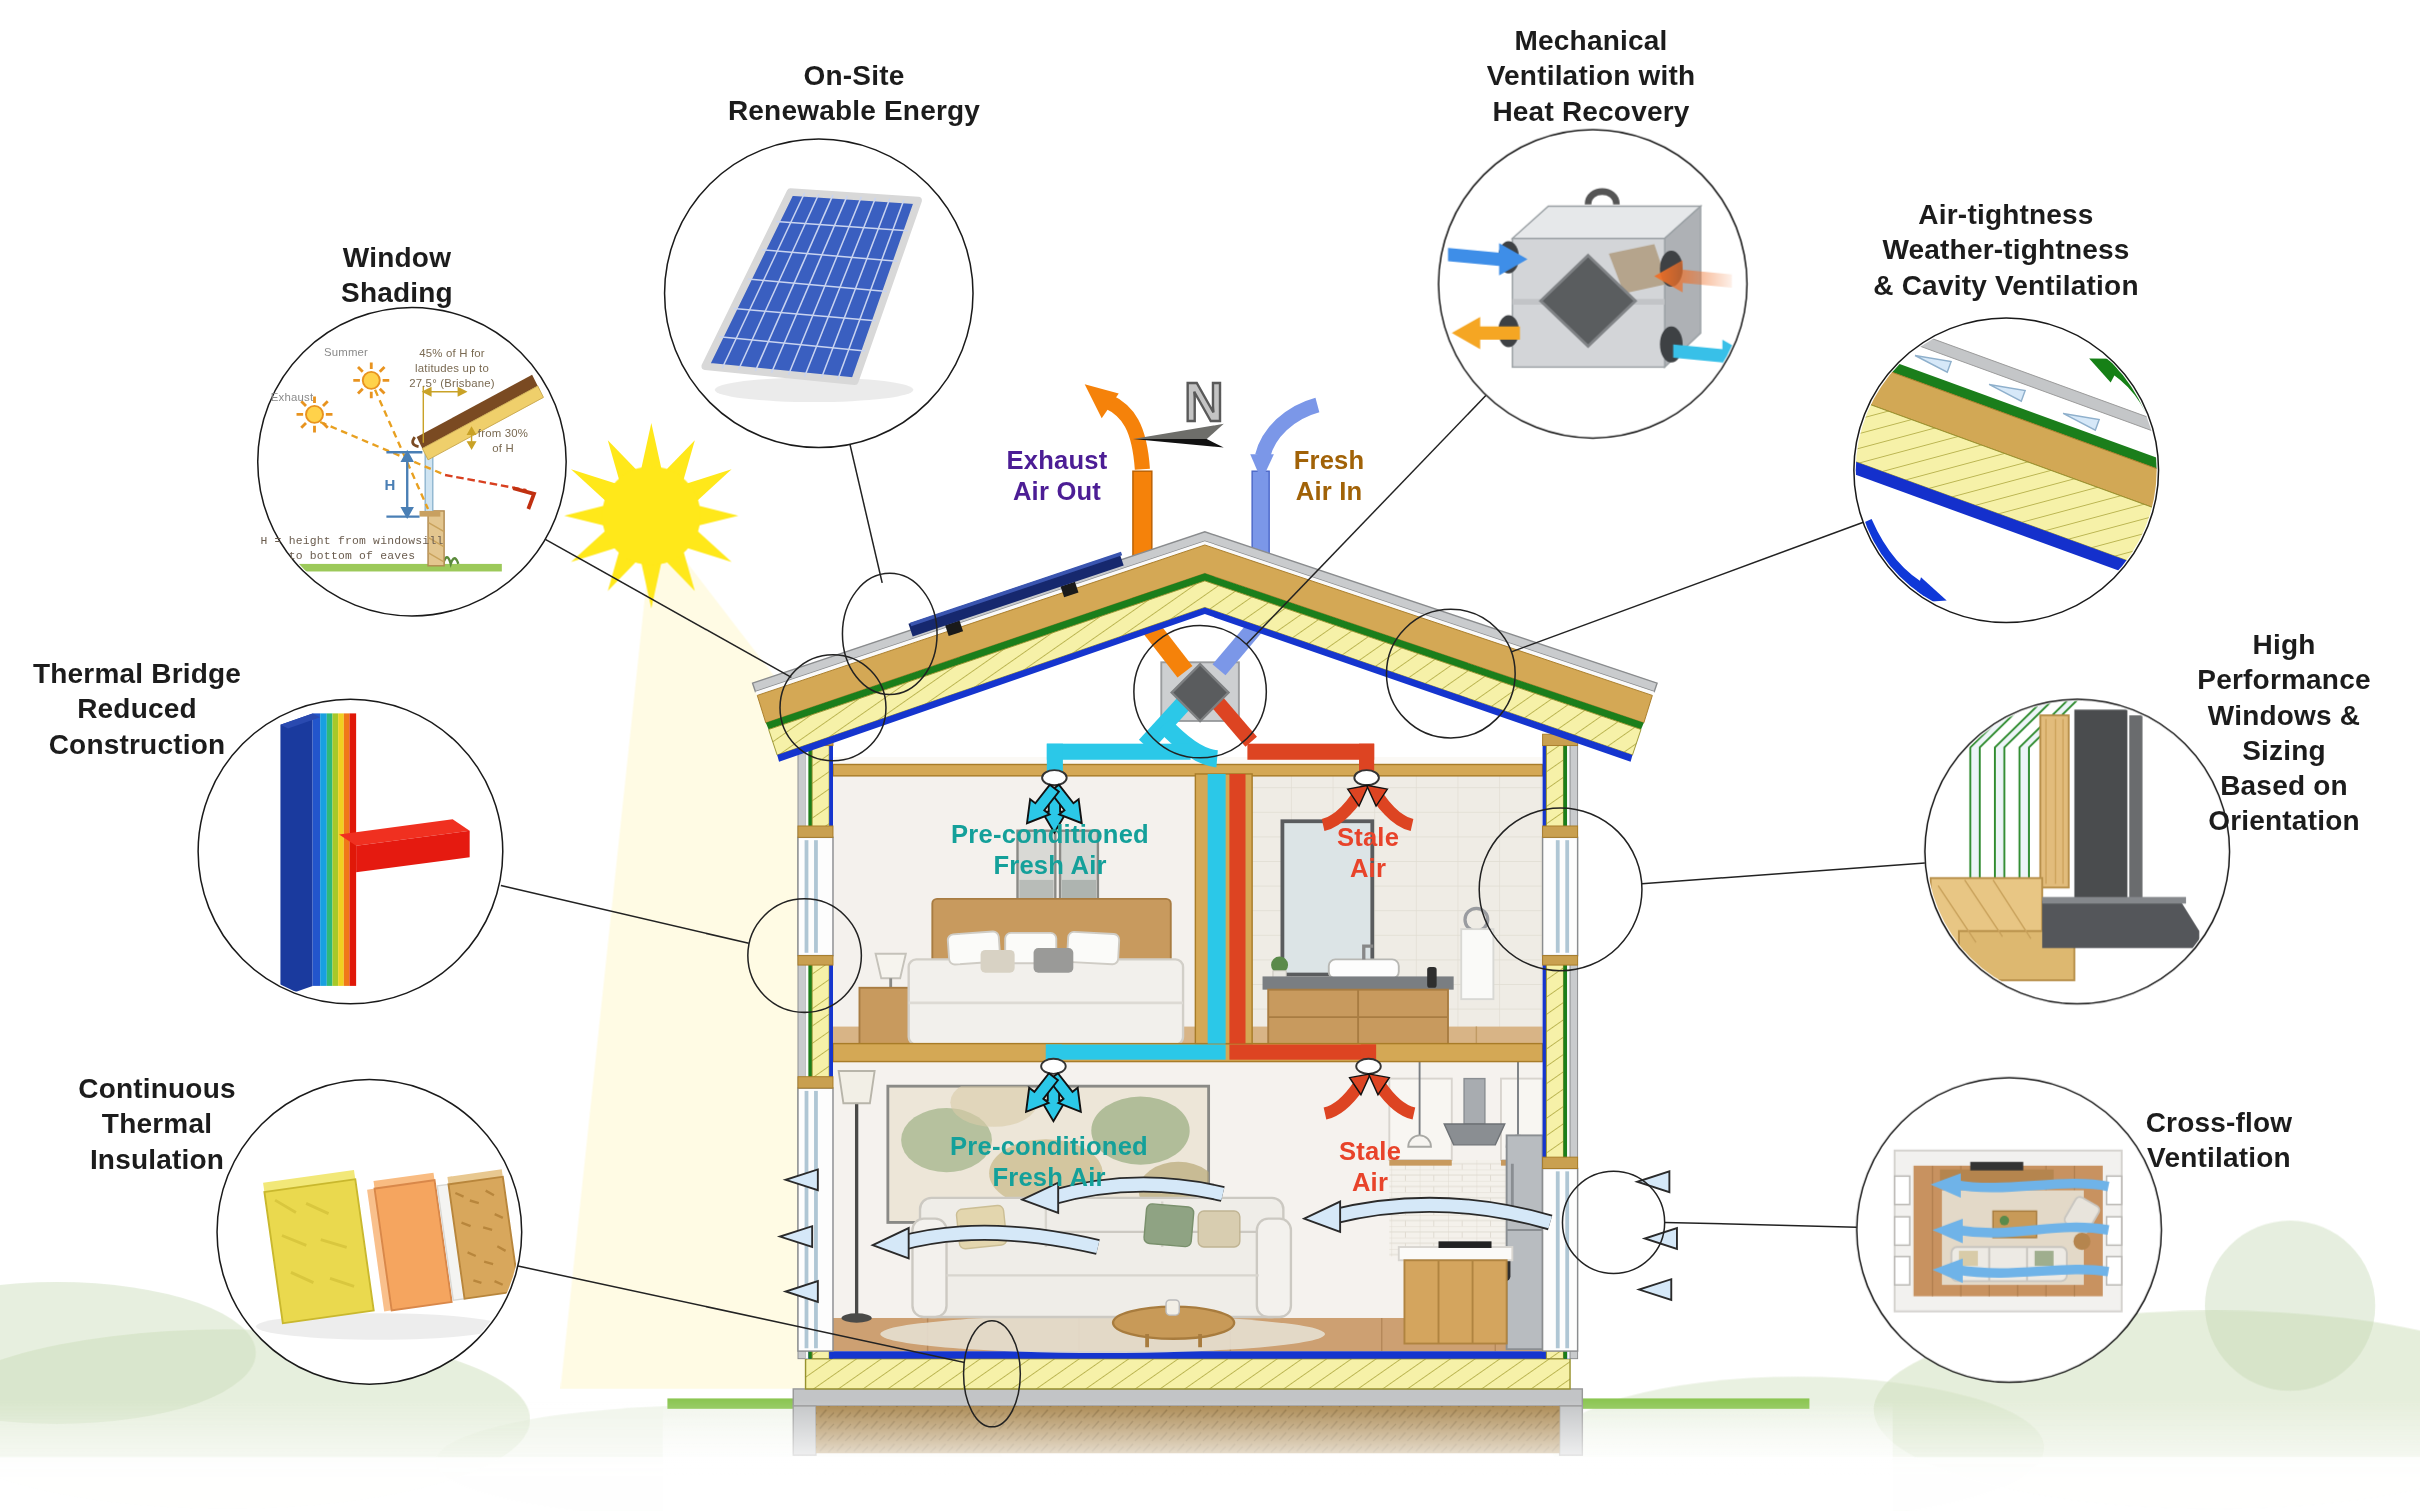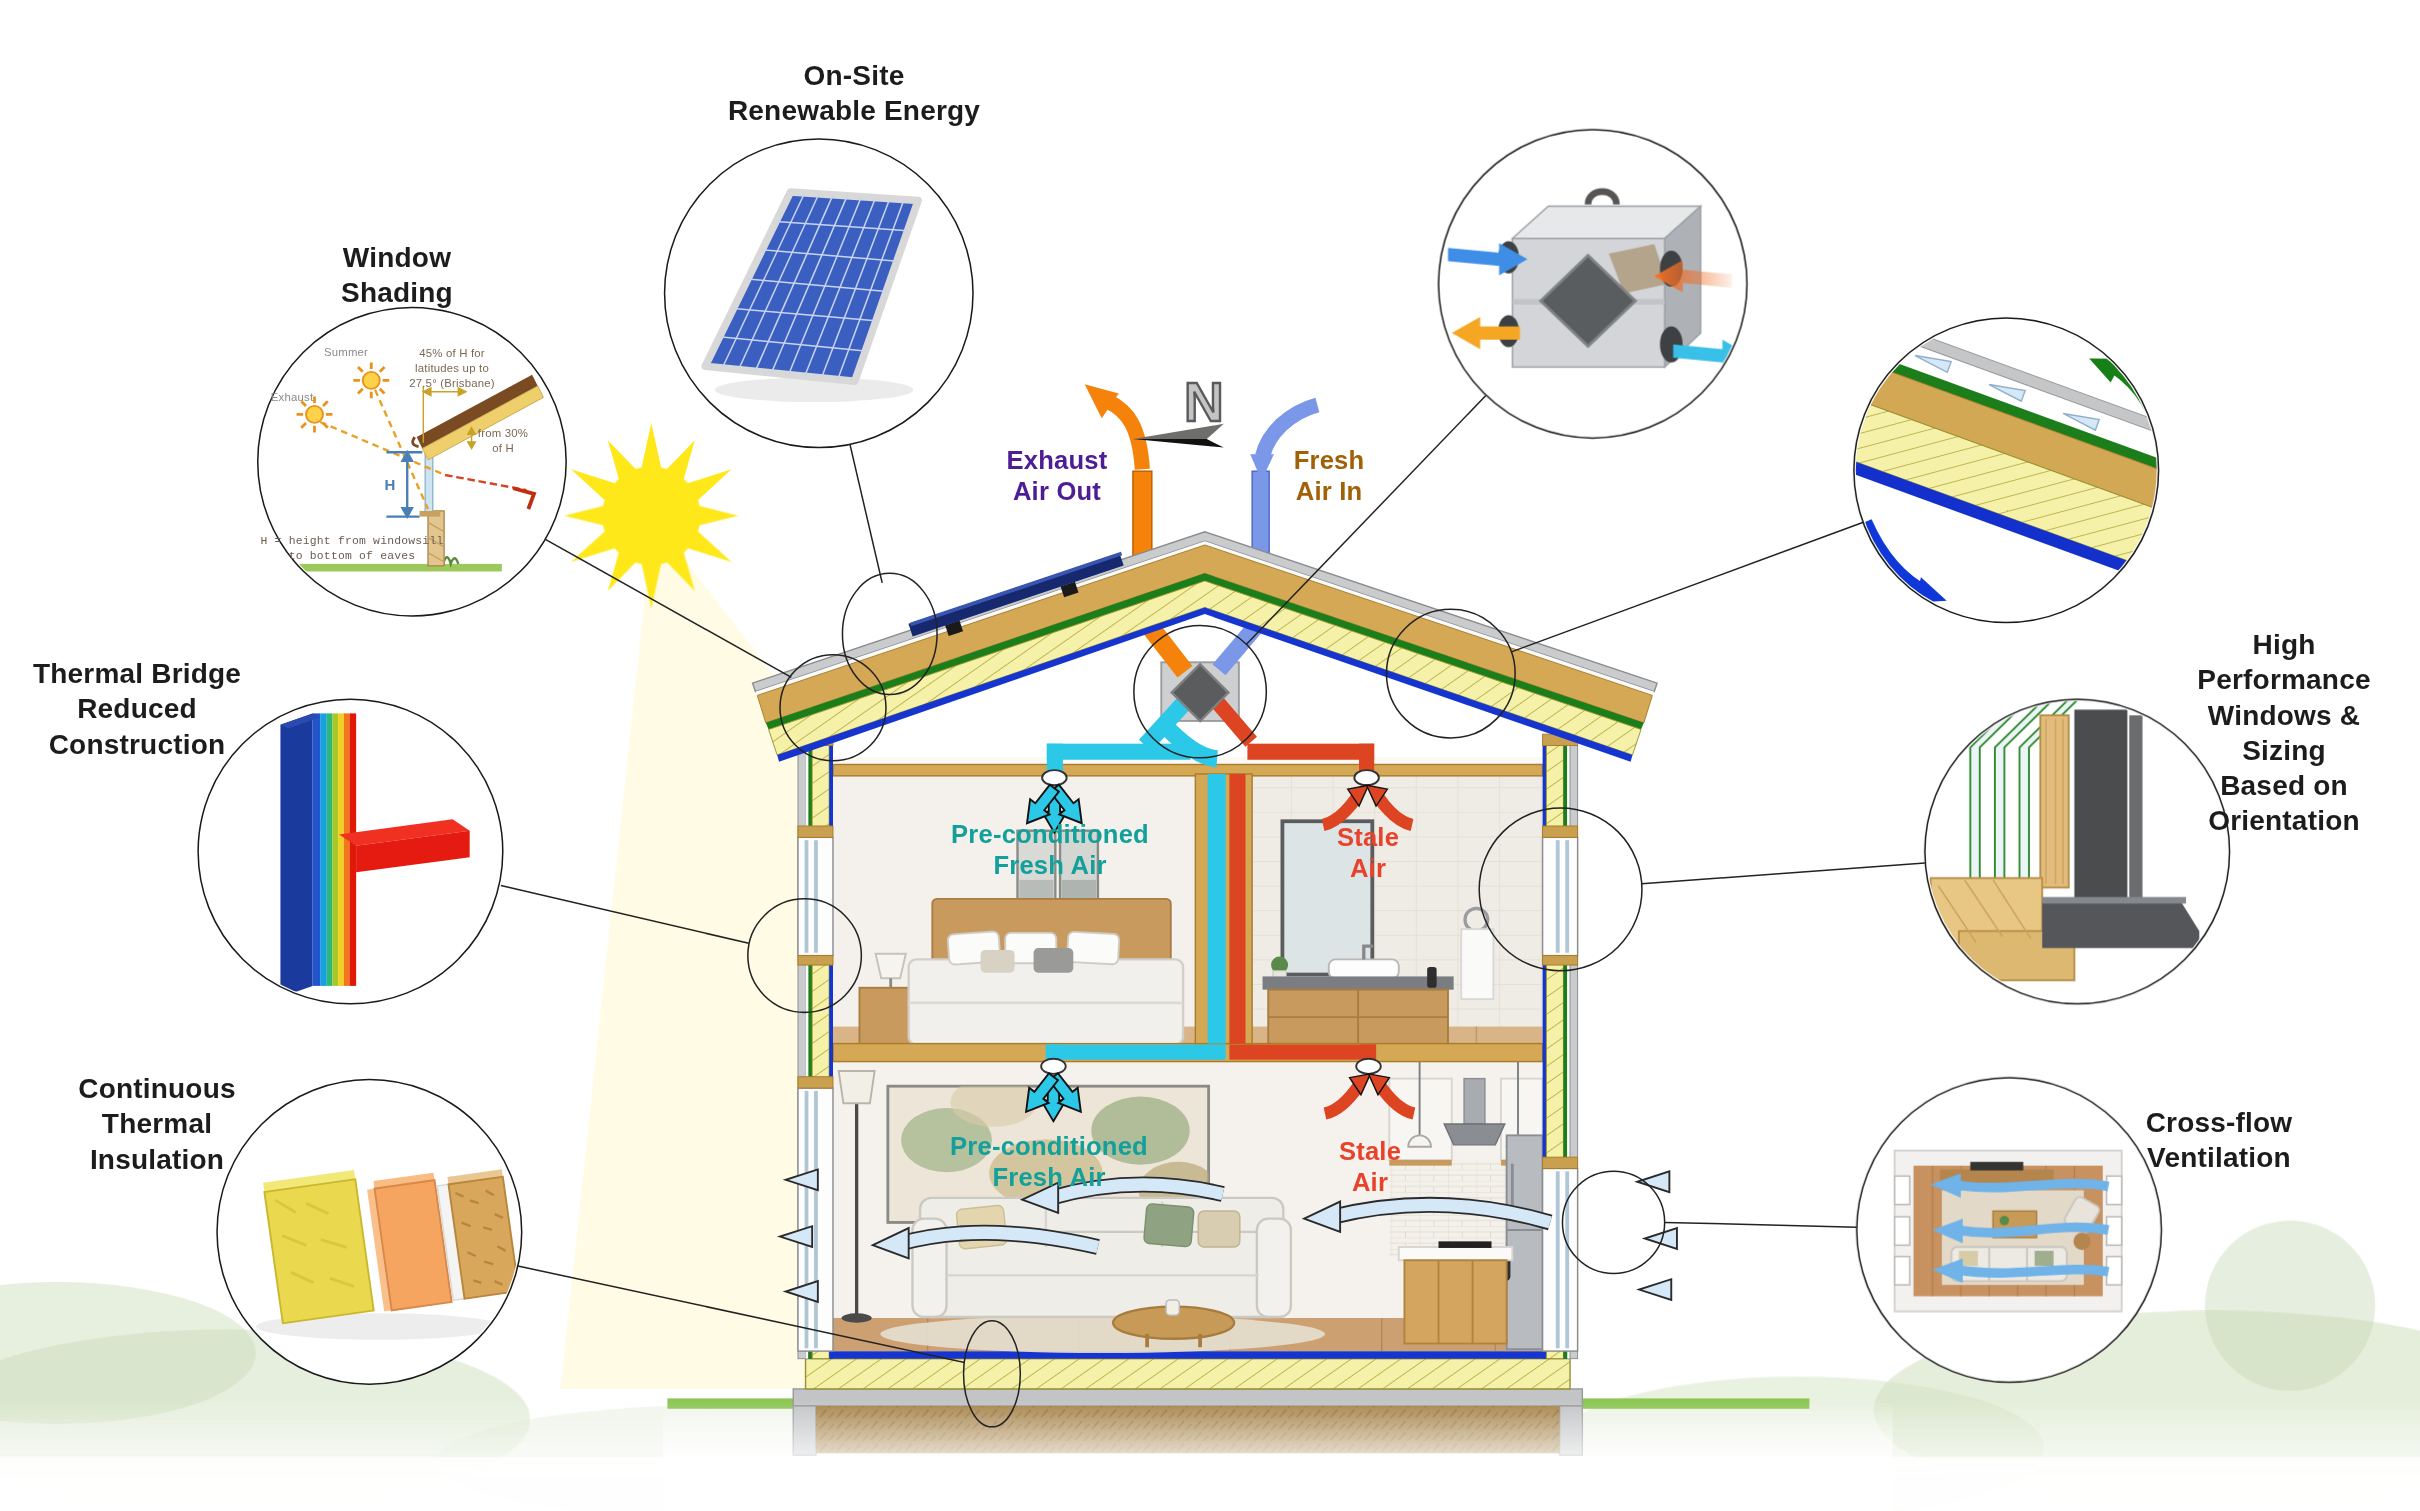--- a/index.html
+++ b/index.html
@@ -627,20 +627,26 @@
     <polygon points="376,894 496,878 496,906 376,922" fill="#E51A10"></polygon>
     <polygon points="296,766 330,754 338,758 304,770" fill="#2A4AB0"></polygon>
   </g>
 </g>
 </svg>
 
 <div class="lbl" style="left:397px;top:275px;">Window
 Shading</div>
 <div class="lbl" style="left:854px;top:93px;">On-Site
 Renewable Energy</div>
+<div class="lbl" style="left:1591px;top:76px;">Mechanical
+Ventilation with
+Heat Recovery</div>
+<div class="lbl" style="left:2006px;top:250px;">Air-tightness
+Weather-tightness
+&amp; Cavity Ventilation</div>
 <div class="lbl" style="left:2284px;top:733px;">High Performance
 Windows &amp; Sizing
 Based on
 Orientation</div>
 <div class="lbl" style="left:2219px;top:1140px;">Cross-flow
 Ventilation</div>
 <div class="lbl" style="left:157px;top:1124px;">Continuous
 Thermal
 Insulation</div>
 <div class="lbl" style="left:137px;top:709px;">Thermal Bridge

